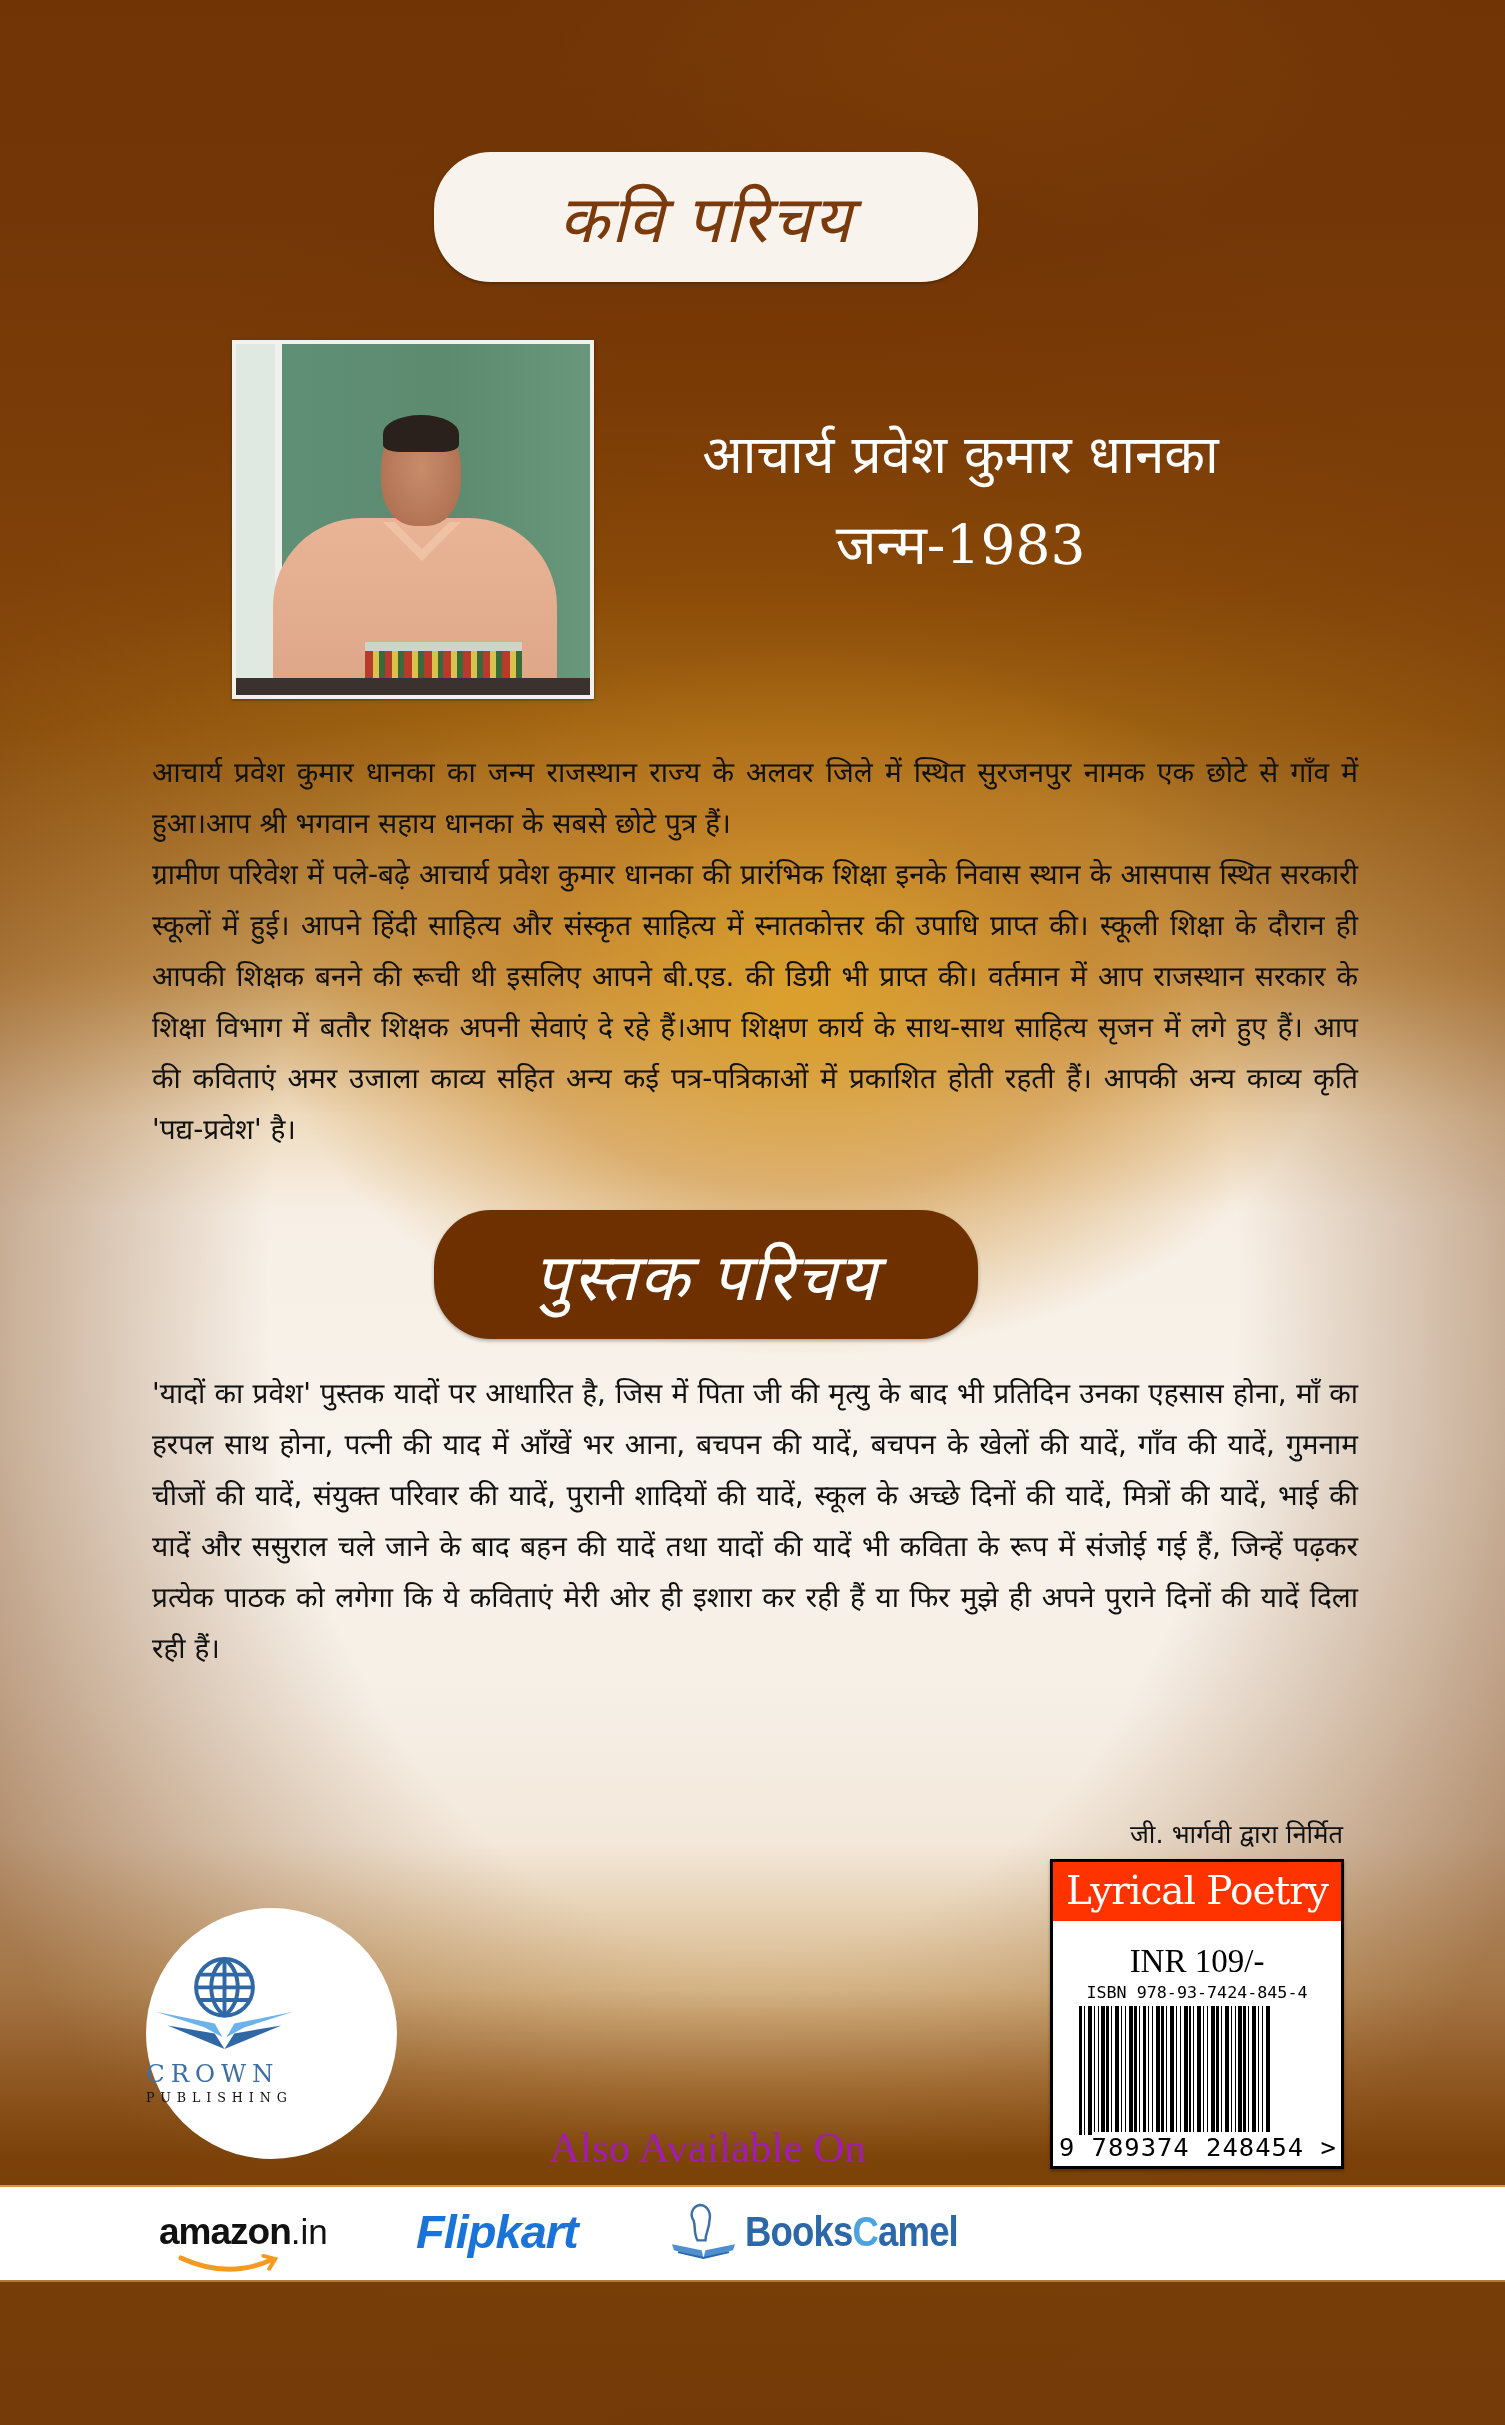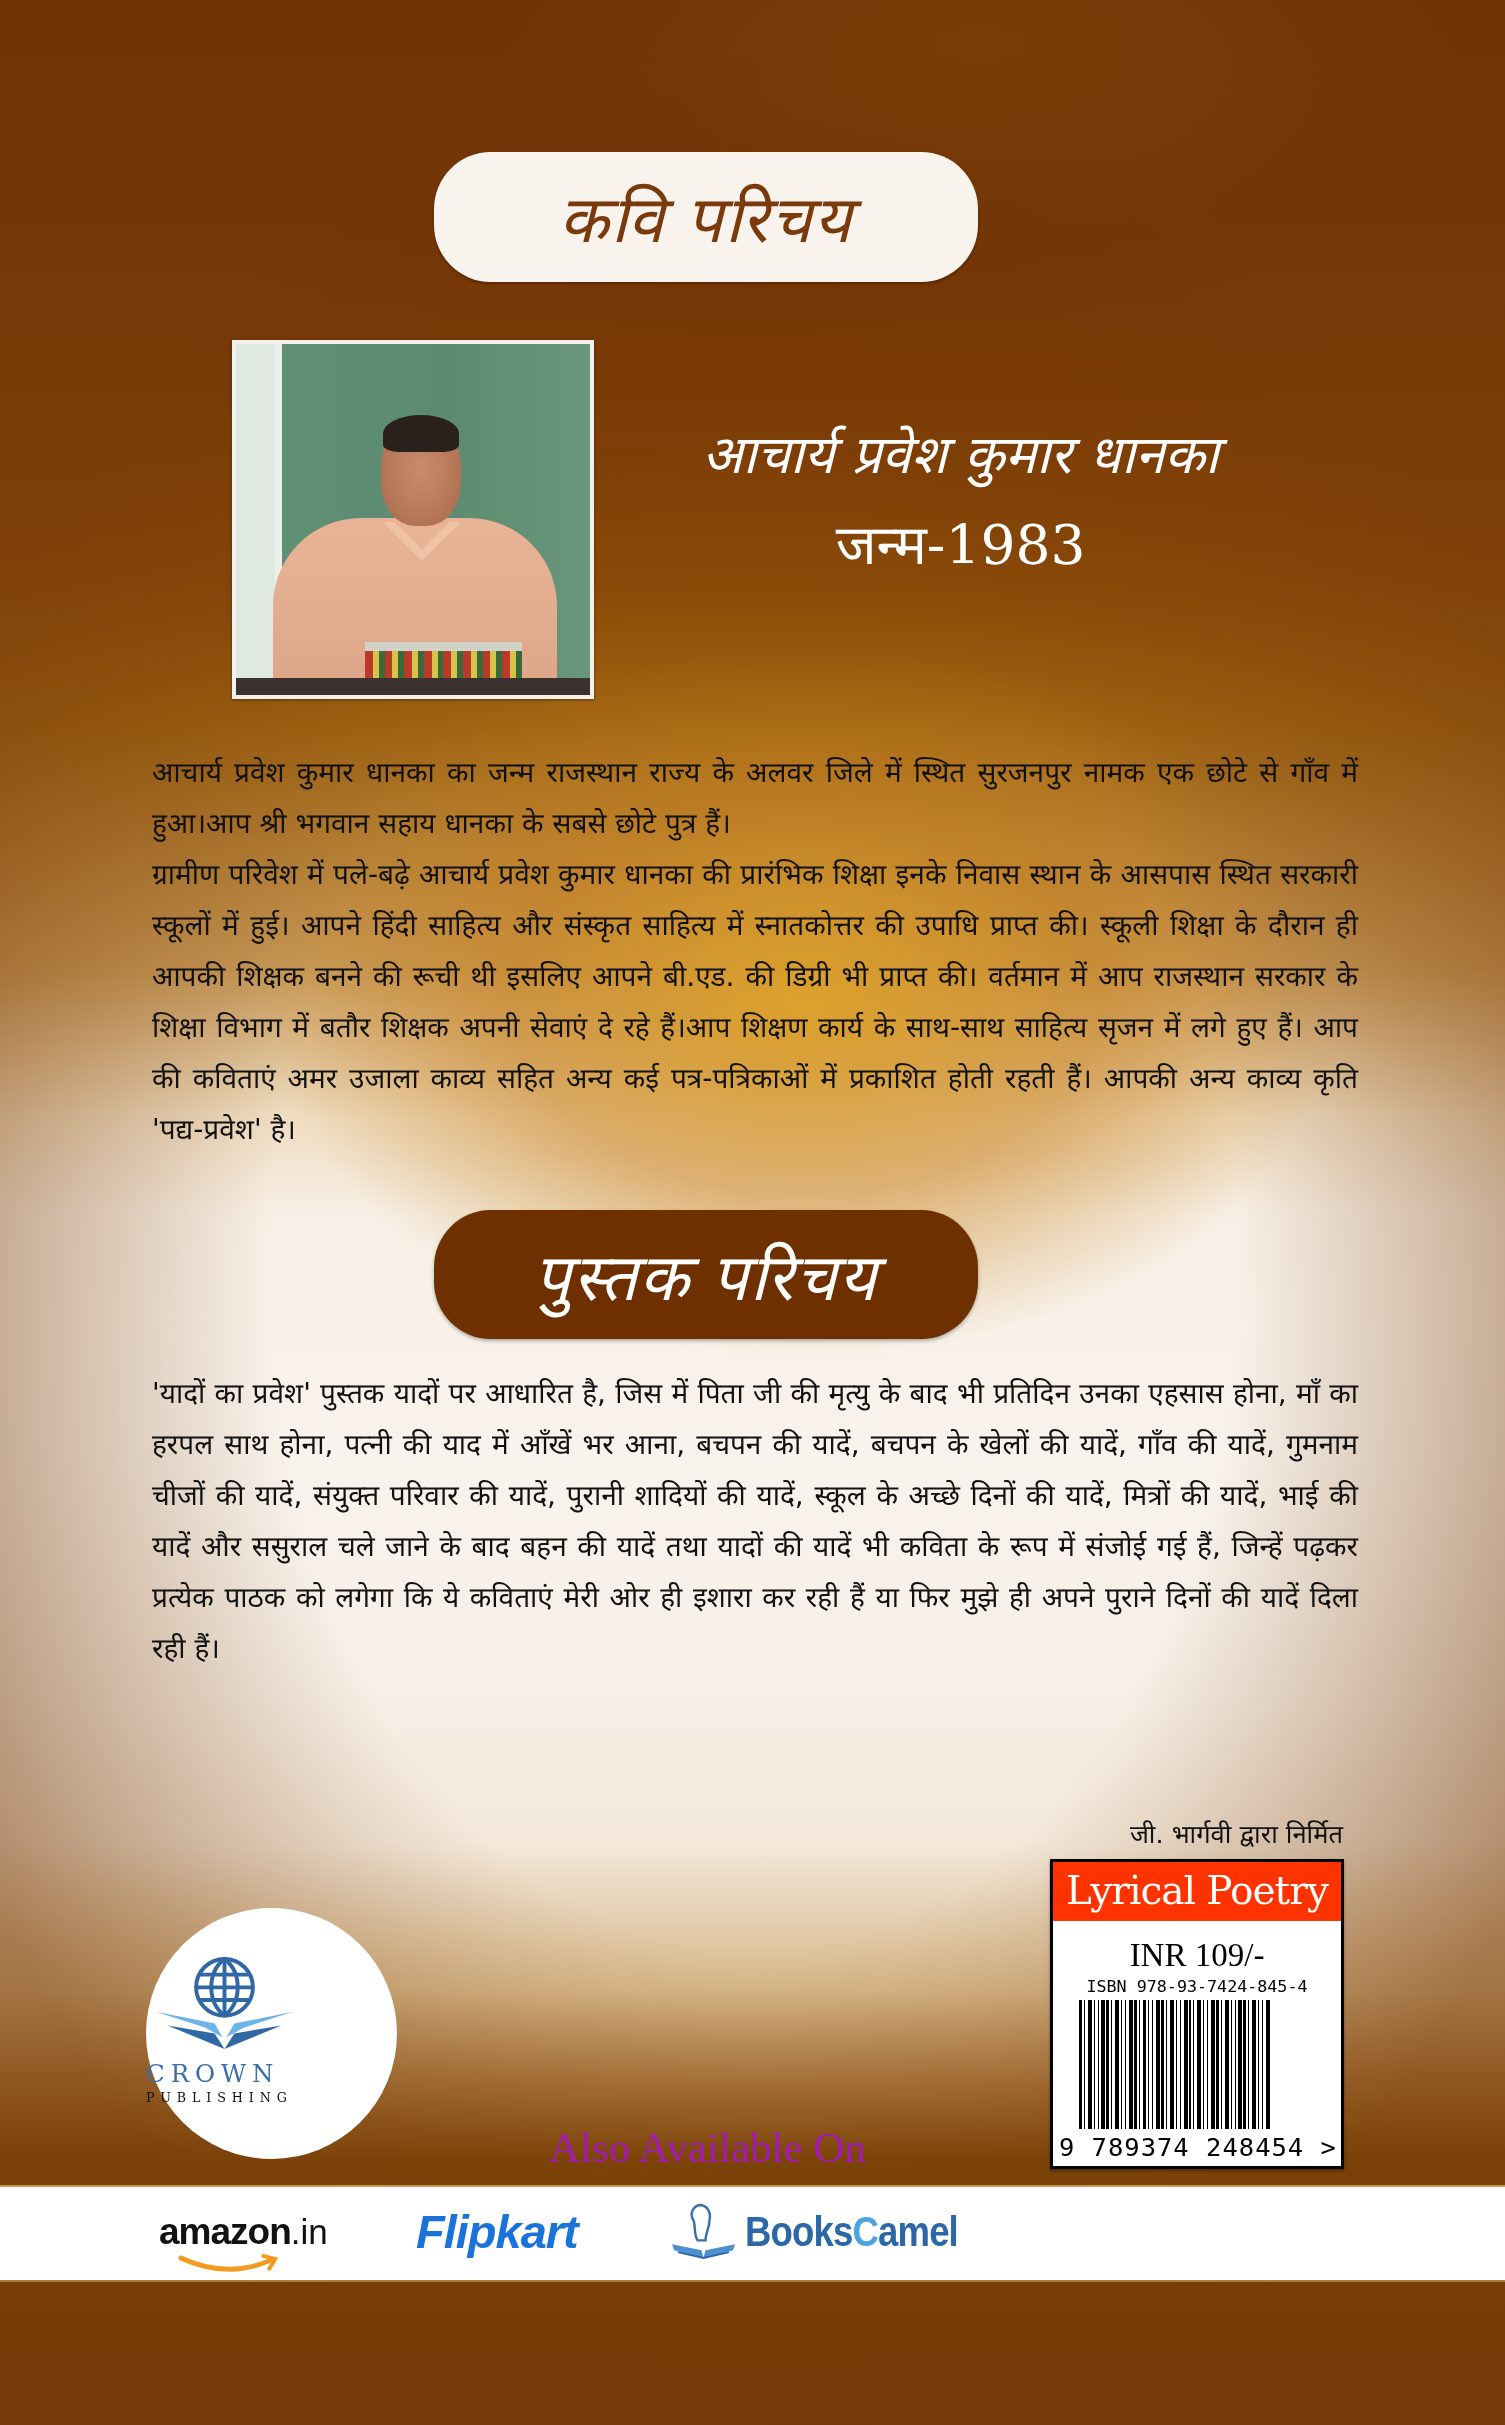--- a/index.html
+++ b/index.html
@@ -113,21 +113,20 @@
 
     .author-name {
       position: absolute;
       left: 627px; top: 421px;
       width: 667px;
       text-align: center;
       color: #ffffff;
       font-family: "DejaVu Serif", serif;
       font-size: 53px;
       line-height: 1.3;
-      font-style: italic;
     }
     .author-birth {
       position: absolute;
       left: 627px; top: 510px;
       width: 667px;
       text-align: center;
       color: #ffffff;
       font-family: "DejaVu Serif", serif;
       font-size: 55px;
       line-height: 1.3;
@@ -172,21 +171,21 @@
       font-size: 39px;
       text-align: center;
       height: 59px;
       line-height: 57px;
       letter-spacing: -1px;
     }
     .barcode-box .price {
       font-family: "Liberation Serif", serif;
       font-size: 33px;
       text-align: center;
-      margin-top: 16px;
+      margin-top: 22px;
       color: #000;
     }
     .barcode-box .isbn {
       font-family: "DejaVu Sans Mono", monospace;
       font-size: 16.7px;
       text-align: center;
       margin-top: 2px;
       color: #000;
       letter-spacing: 0px;
     }

